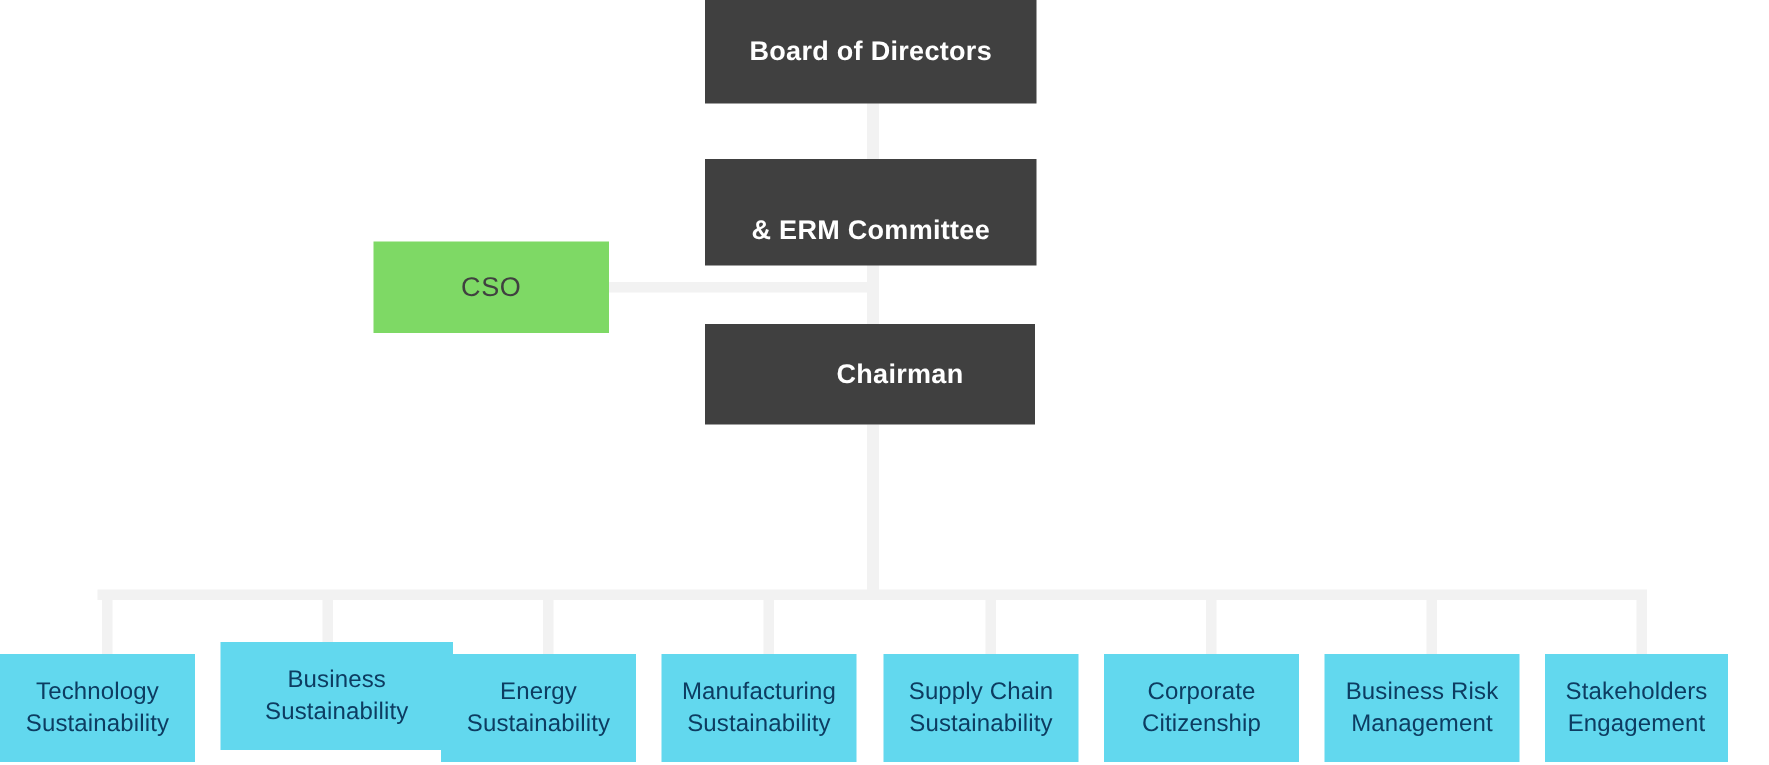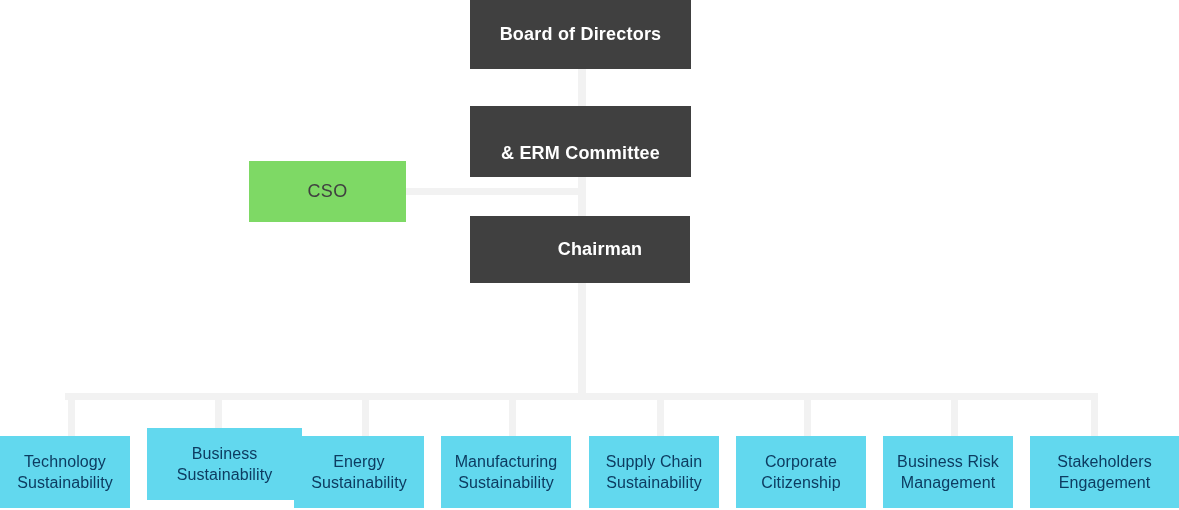--- a/index.html
+++ b/index.html
@@ -142,20 +142,20 @@
     </span>
   </div>
 
   <div class="node node-leaf" style="left:883px; top:436px; width:130px; height:72px;">
     <span class="label">
       <span>Business Risk</span><br>
       <span>Management</span>
     </span>
   </div>
 
-  <div class="node node-leaf" style="left:1030px; top:436px; width:149px; height:72px;justify-content:center;">
+  <div class="node node-leaf" style="left:1030px; top:436px; width:122px; height:72px;justify-content:center;">
     <span class="label">
       <span>Stakeholders</span><br>
       <span>Engagement</span>
     </span>
   </div>
 
 </div>
 
 </body></html>

